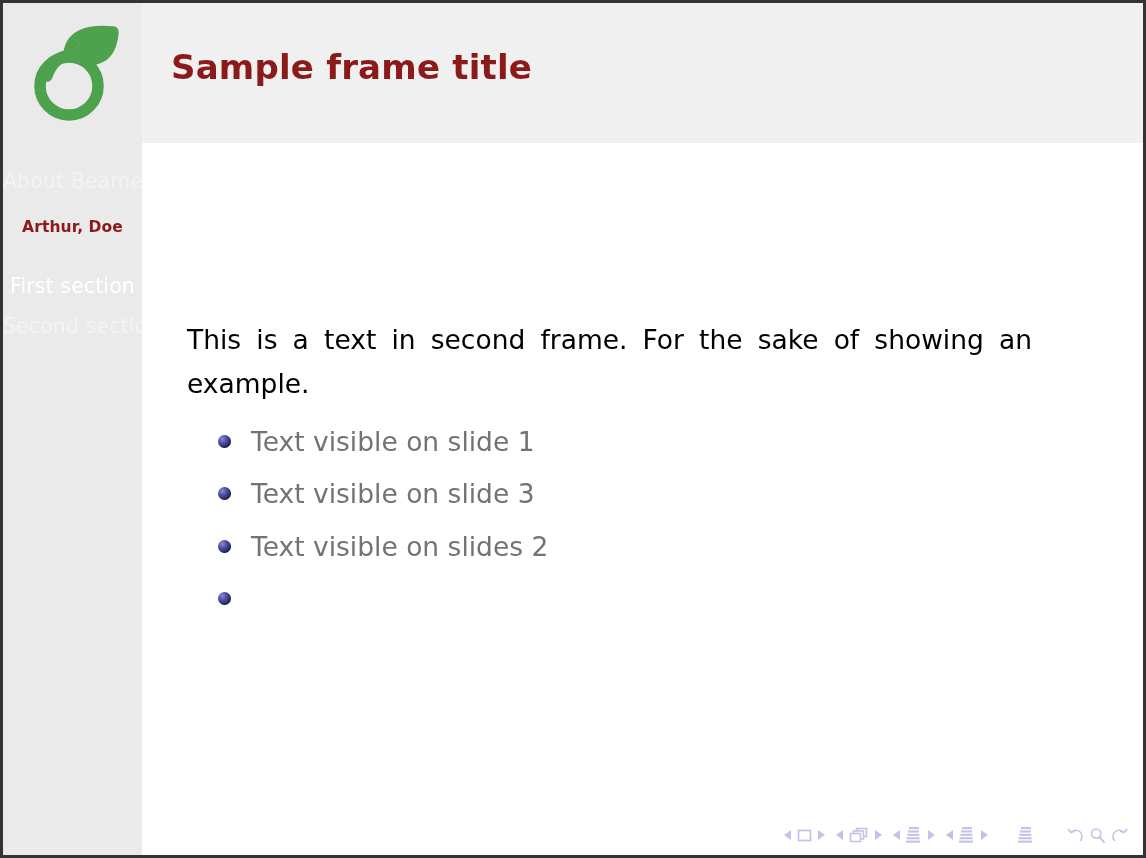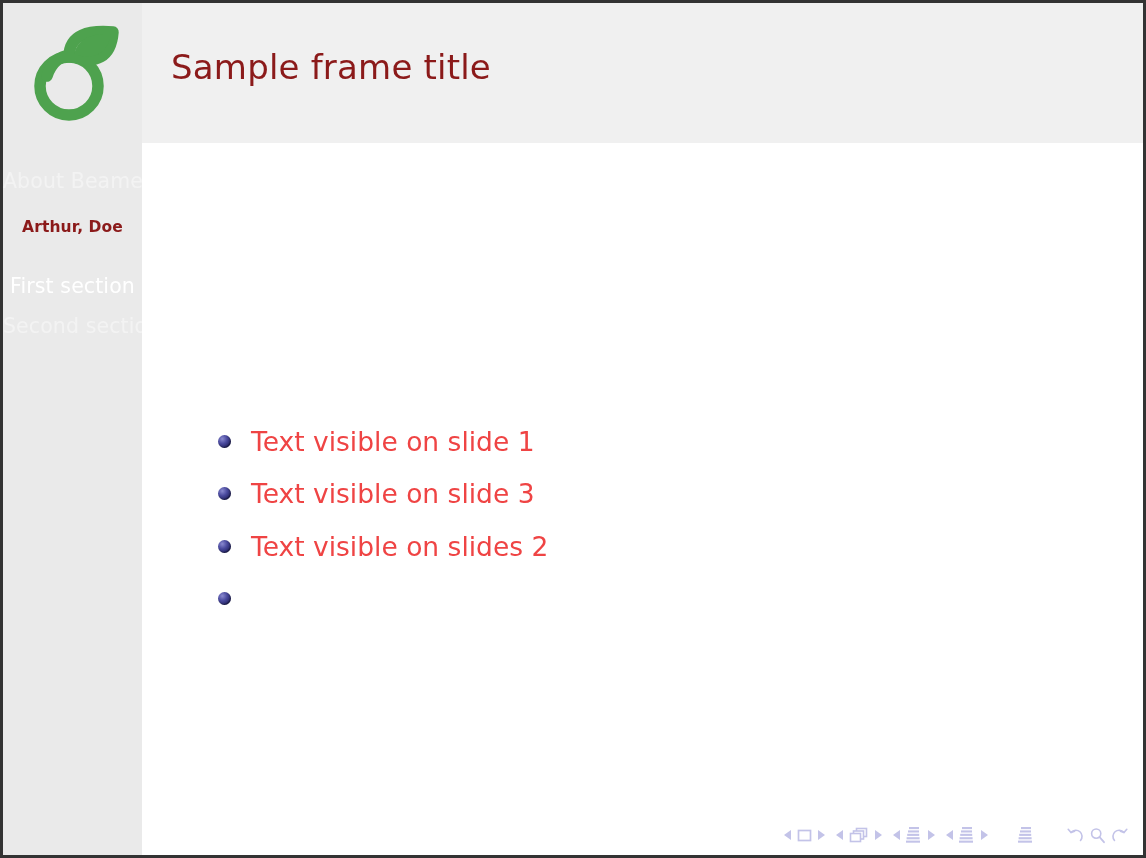--- a/index.html
+++ b/index.html
@@ -84,20 +84,21 @@
   }
   #frame-title {
     position: absolute;
     left: 29px;
     top: 44px;
     font-size: 34px;
     color: #8b1a1a;
     font-family: "DejaVu Sans", sans-serif;
     letter-spacing: 0.2px;
     white-space: nowrap;
+    font-weight: bold;
   }
 
   
   #body-area {
     position: absolute;
     left: 139px;
     top: 140px;
     width: 1001px;
     height: 712px;
     background: #ffffff;
@@ -121,21 +122,21 @@
     top: 272px;
     margin: 0;
     padding: 0;
     list-style: none;
   }
   #bullet-list li {
     display: flex;
     align-items: center;
     height: 52.5px;
     font-size: 26.5px;
-    color: #ef4444;
+    color: #737373;
     white-space: nowrap;
   }
   .bullet-dot {
     width: 13px;
     height: 13px;
     border-radius: 50%;
     margin-right: 20px;
     flex: 0 0 auto;
     background: radial-gradient(circle at 33% 30%, #8a8ad0 0%, #4a4a9e 38%, #2b2b6e 68%, #1b1b4d 100%);
     box-shadow: inset -1px -1px 1px rgba(0,0,0,0.35);
@@ -196,20 +197,21 @@
 
     <div class="nav-entry nav-section dim" style="top:311px;">Second section</div>
   </div>
 
   <div id="title-band">
     <div id="frame-title">Sample frame title</div>
   </div>
 
   <div id="body-area">
 
+    <div id="paragraph">This is a text in second frame. For the sake of showing an example.</div>
 
     <ul id="bullet-list">
       <li>
         <span class="bullet-dot"></span>
         <span class="bullet-label">Text visible on slide 1</span>
       </li>
       <li>
         <span class="bullet-dot"></span>
         <span class="bullet-label">Text visible on slide 3</span>
       </li>

